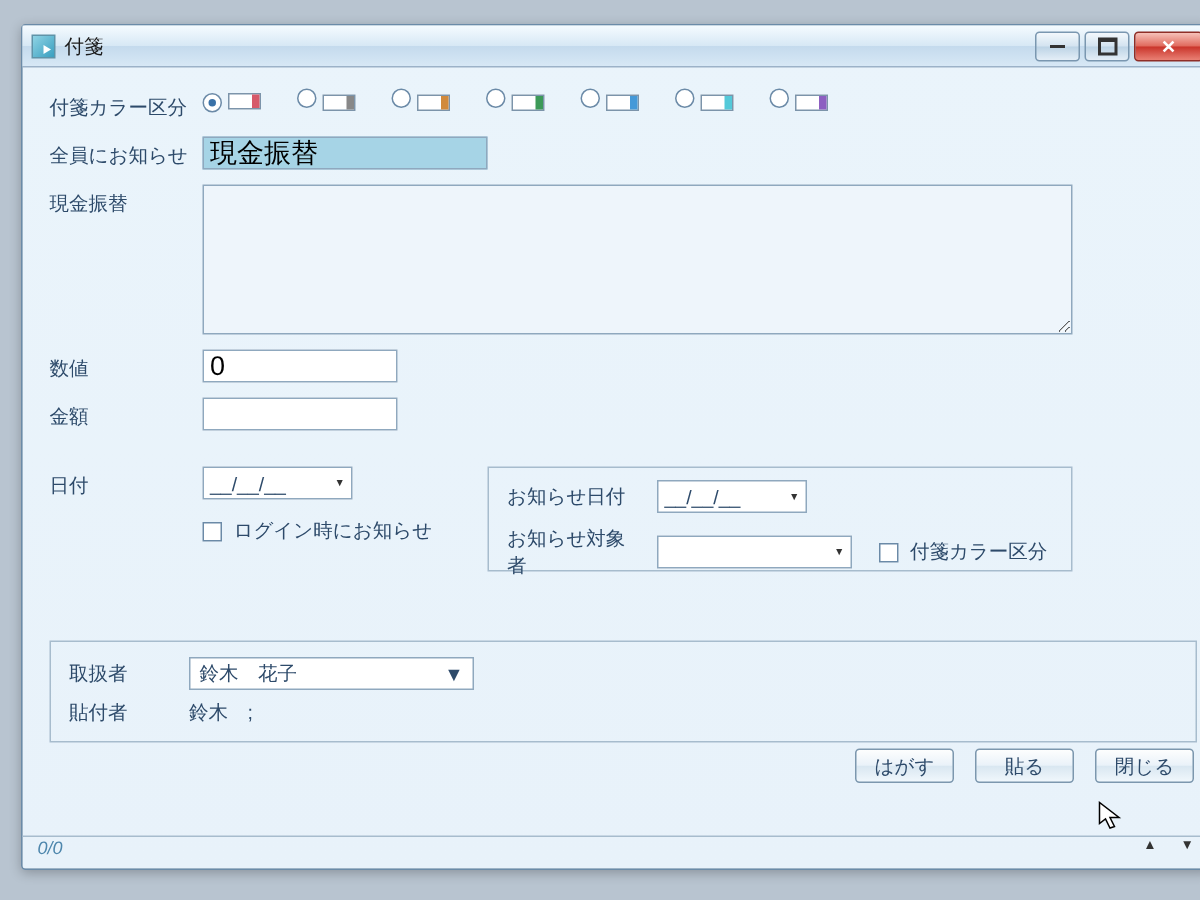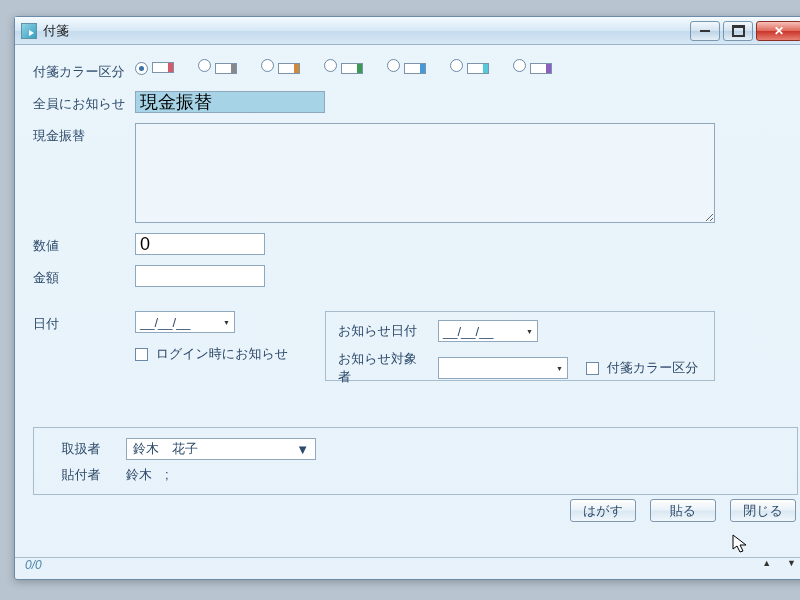--- a/index.html
+++ b/index.html
@@ -97,21 +97,21 @@
 .gb-row{ display:flex; align-items:center; gap:10px; }
 .gb-label{ width:90px; }
 .checkbox{ width:13px; height:13px; border:1px solid #6b8aa7; background:#fff; display:inline-block; vertical-align:middle;}
 .chktext{ margin-left:4px; }
 .combo{ border:1px solid #8fa8be; background:#fff; height:22px; width:130px; display:flex; align-items:center; justify-content:space-between; padding:0 4px;}
 .combo .dd{font-size:7px;color:#333;}
 .bottom-group{
   display:flex; flex-direction:column; gap:6px;
   border:1px solid #a7bccd; padding:10px 12px; margin-top:36px;
 }
-.bt-row{ display:flex; align-items:center; gap:10px;text-align:center; }
+.bt-row{ display:flex; align-items:center; gap:10px; }
 .bt-label{ width:70px; }
 .handler-combo{ width:190px; height:22px; border:1px solid #8fa8be; background:#fff; display:flex; align-items:center; justify-content:space-between; padding:0 6px;}
 .actions{ display:flex; gap:14px; justify-content:flex-end; padding:4px 2px 0 0; }
 .btn{
   width:66px; height:23px; border:1px solid #7c97ae;
   background:linear-gradient(#fdfefe,#eaf2f9 48%,#d9e7f1 52%,#f0f7fc);
   display:flex; align-items:center; justify-content:center;
   border-radius:3px;
 }
 .statusbar{

